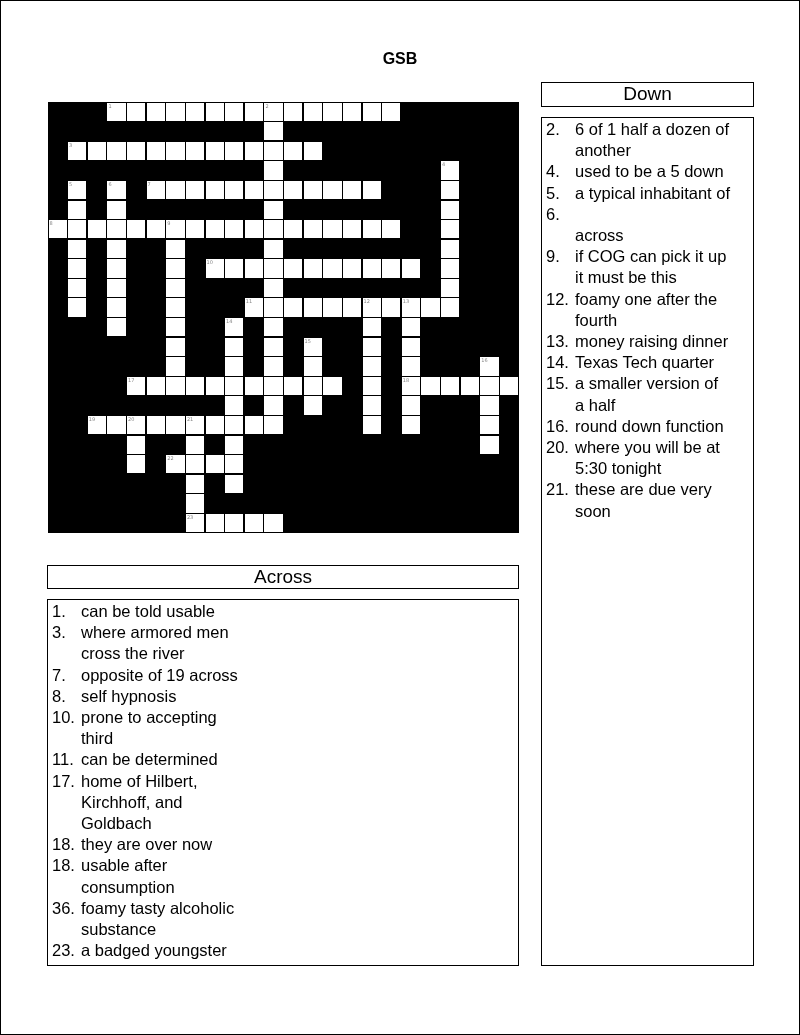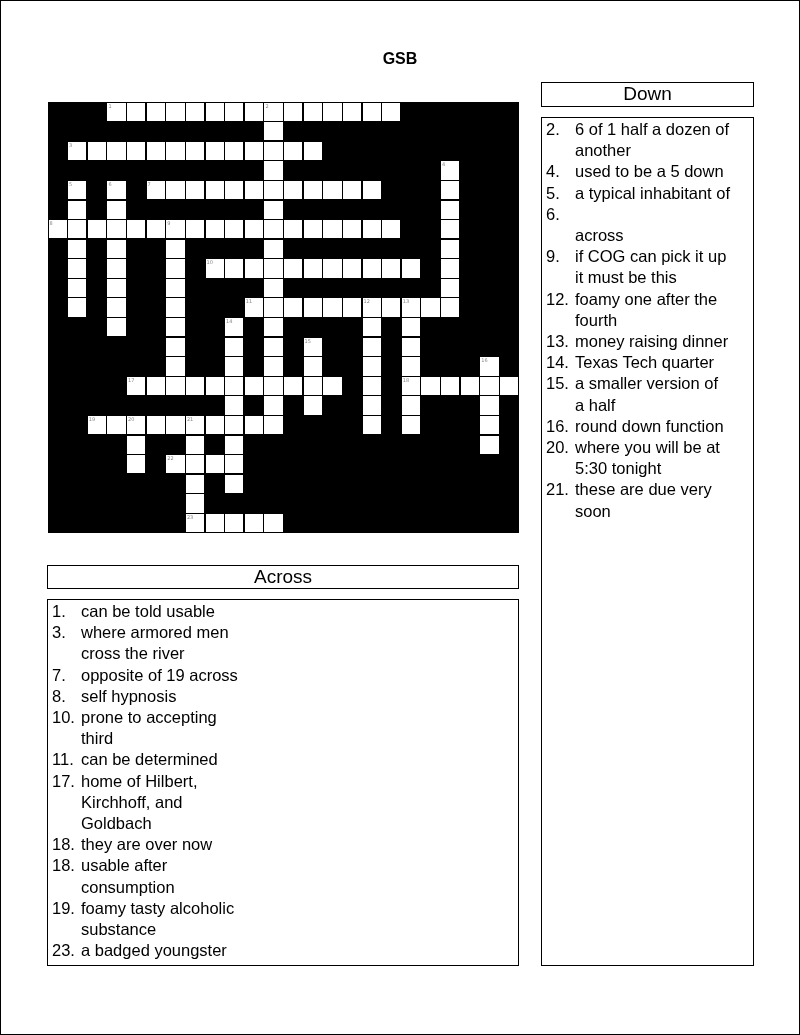--- a/index.html
+++ b/index.html
@@ -303,21 +303,21 @@
     </div>
     <div class="clue">
       <span class="n">18.</span>
       <span class="t">usable after</span>
     </div>
     <div class="clue">
       <span class="n"></span>
       <span class="t">consumption</span>
     </div>
     <div class="clue">
-      <span class="n">19.</span>
+      <span class="n">36.</span>
       <span class="t">foamy tasty alcoholic</span>
     </div>
     <div class="clue">
       <span class="n"></span>
       <span class="t">substance</span>
     </div>
     <div class="clue">
       <span class="n">23.</span>
       <span class="t">a badged youngster</span>
     </div>

